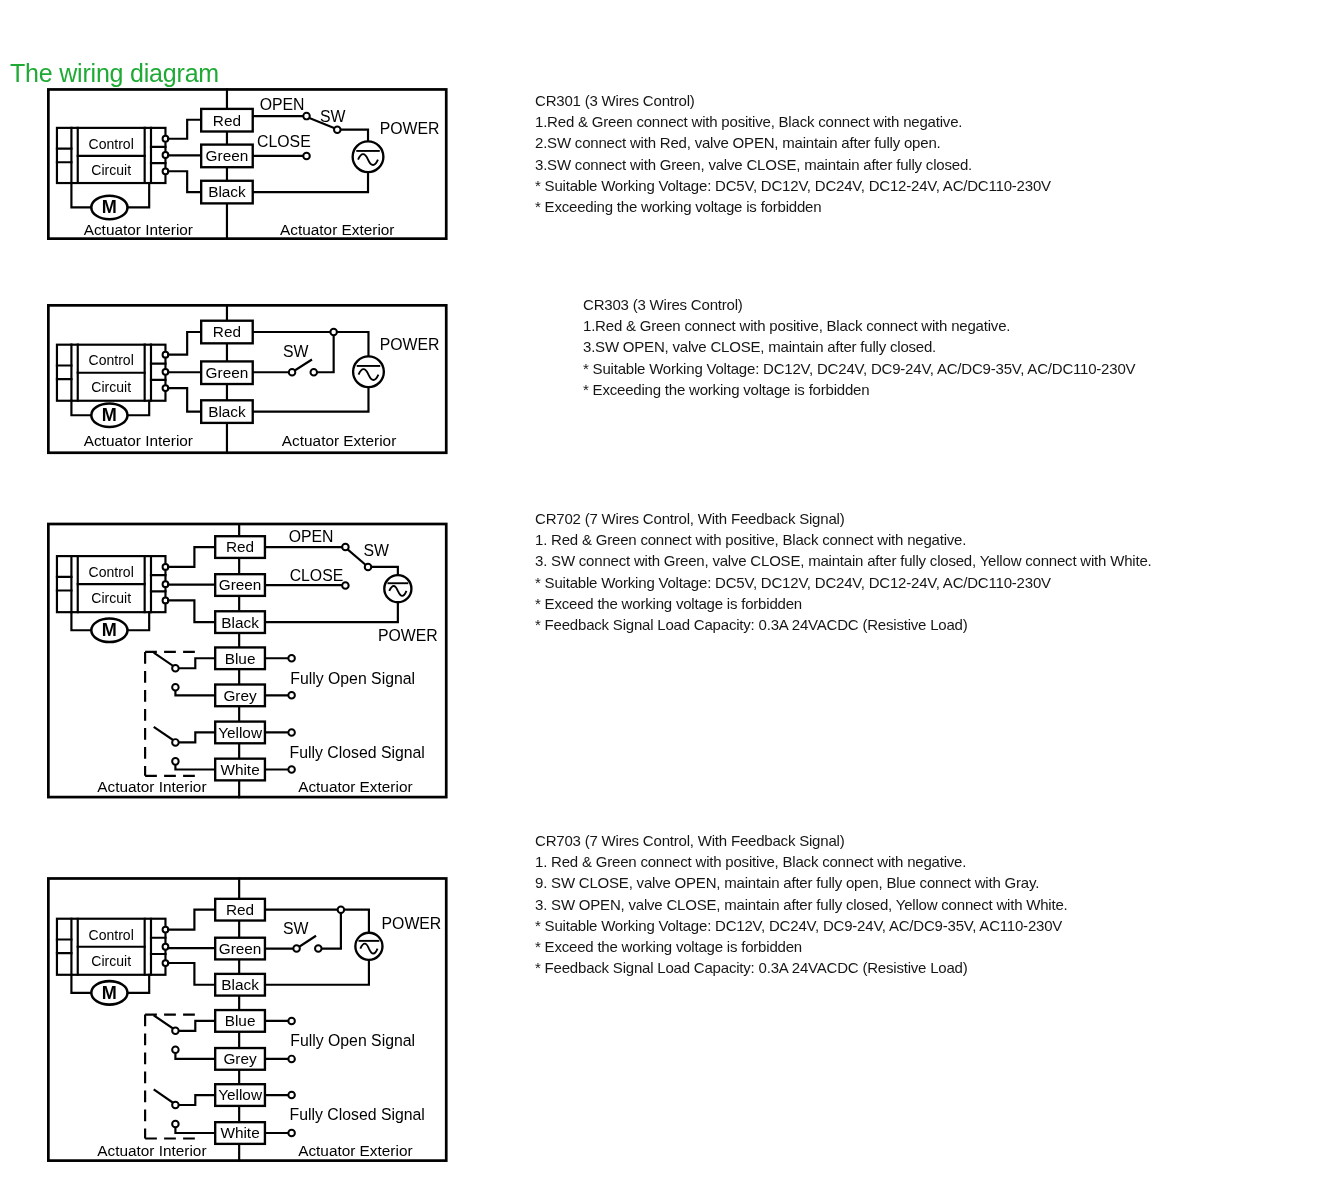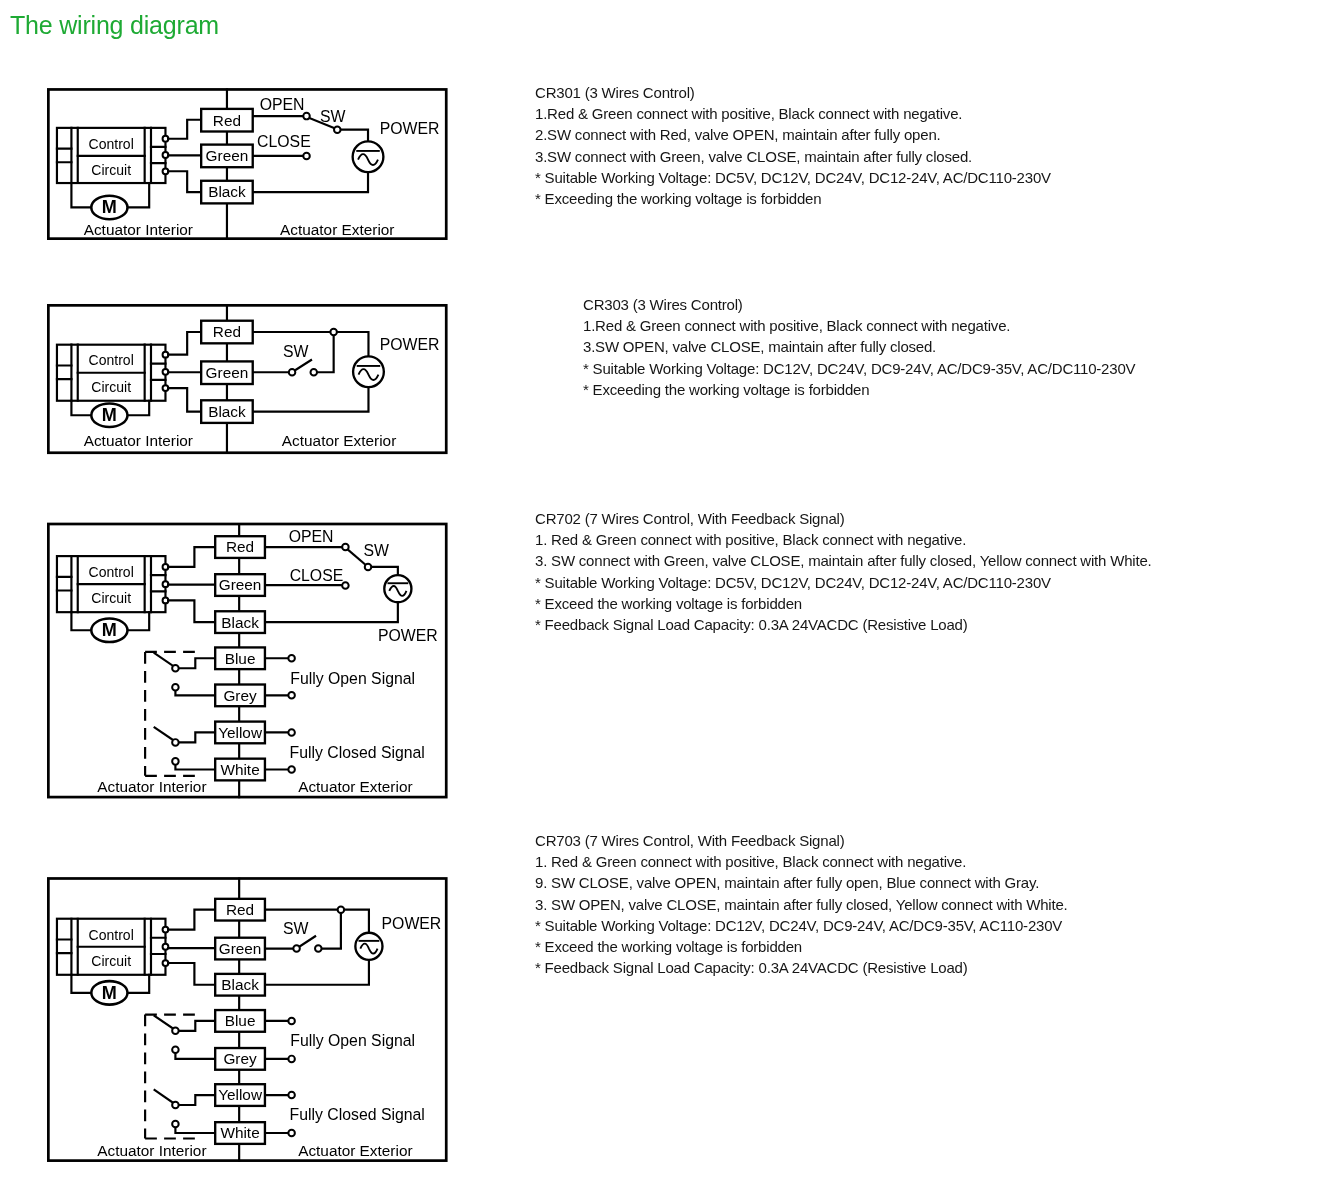--- a/index.html
+++ b/index.html
@@ -23,21 +23,21 @@
   .cap{font-size:17.5px;text-anchor:middle;}
   .zone{font-size:17px;text-anchor:middle;}
   .sig{font-size:17.5px;text-anchor:middle;}
   .mtxt{font-size:20px;font-weight:bold;text-anchor:middle;}
 </style>
 </head>
 <body>
 
 <div class="page" style="background: rgb(255, 255, 255);">
 
-  <div class="title" id="page-title" style="color: rgb(30, 170, 52);">The wiring diagram</div>
+  <div class="title" id="page-title" style="color: rgb(30, 170, 52); margin-top: 48px;">The wiring diagram</div>
 
   <svg class="diag" style="left:47px;top:80px;" width="444" height="169" viewBox="47 80 491 169">
     <rect class="thick" x="48.5" y="81.5" width="440" height="165"></rect>
     <line class="wire" x1="246" y1="81.5" x2="246" y2="246.5"></line>
     <g>
       <rect class="cbox" x="58" y="124" width="120" height="61"></rect>
       <path class="wire" d="M74 124 V185 M81 124 V185 M155 124 V185 M162 124 V185"></path>
       <path class="wire" d="M58 147 H74 M58 162 H74 M162 145 H178 M162 163 H178 M81 155 H155"></path>
       <text class="cc" x="118" y="147">Control</text>
       <text class="cc" x="118" y="176">Circuit</text>
@@ -265,21 +265,21 @@
       <text class="wlabel" x="260.5" y="1151">White</text>
     </g>
     <text class="cap" x="322" y="925">SW</text>
     <text class="cap" x="450" y="919">POWER</text>
     <text class="sig" x="385" y="1049">Fully Open Signal</text>
     <text class="sig" x="390" y="1131">Fully Closed Signal</text>
     <text class="zone" x="163" y="1170">Actuator Interior</text>
     <text class="zone" x="388" y="1170">Actuator Exterior</text>
   </svg>
 
-  <div class="notes" style="top:82px;">
+  <div class="notes" style="top:90px;">
     <div>CR301 (3 Wires Control)</div>
     <div>1.Red &amp; Green connect with positive, Black connect with negative.</div>
     <div>2.SW connect with Red, valve OPEN, maintain after fully open.</div>
     <div>3.SW connect with Green, valve CLOSE, maintain after fully closed.</div>
     <div>* Suitable Working Voltage: DC5V, DC12V, DC24V, DC12-24V, AC/DC110-230V</div>
     <div>* Exceeding the working voltage is forbidden</div>
   </div>
 
   <div class="notes" style="top:294px;margin-left:48px;">
     <div>CR303 (3 Wires Control)</div>

